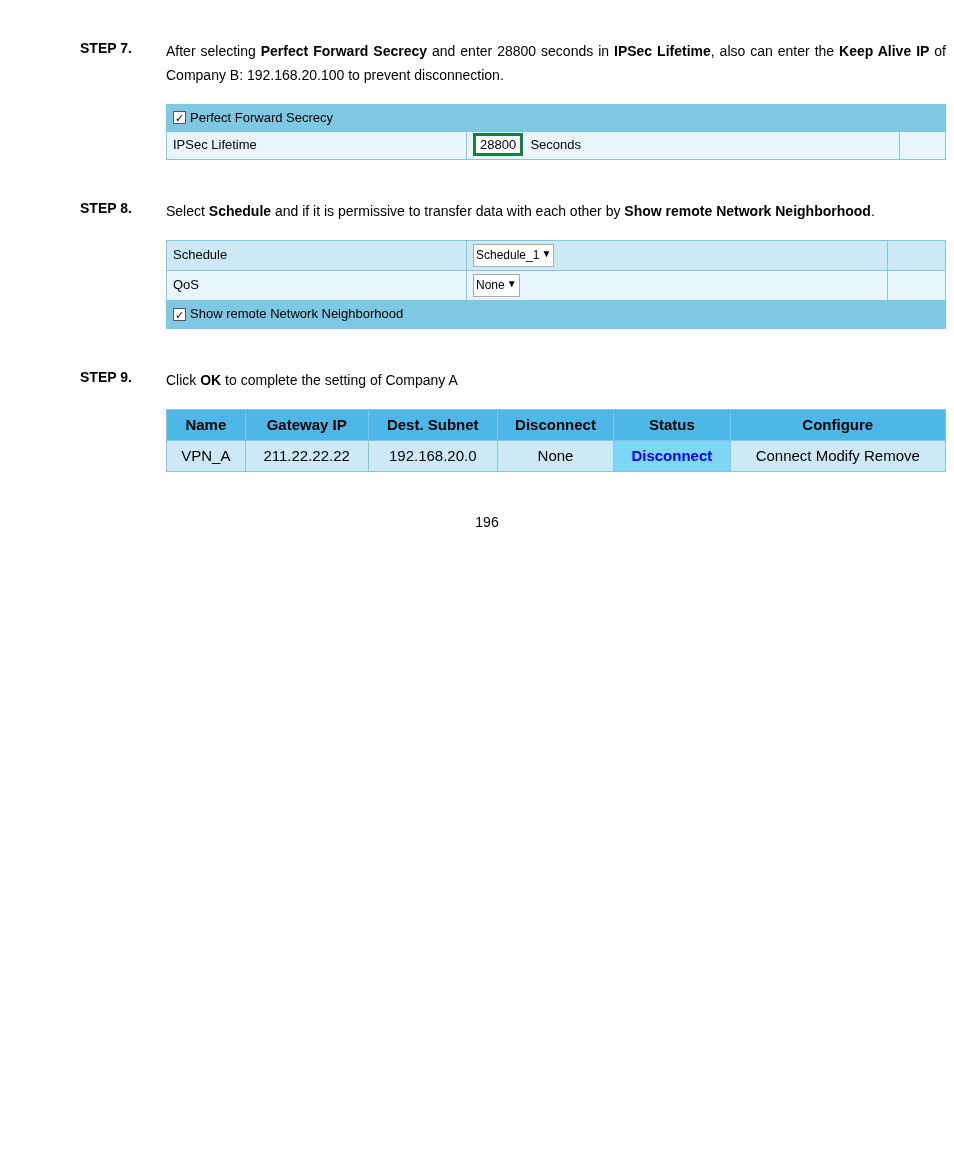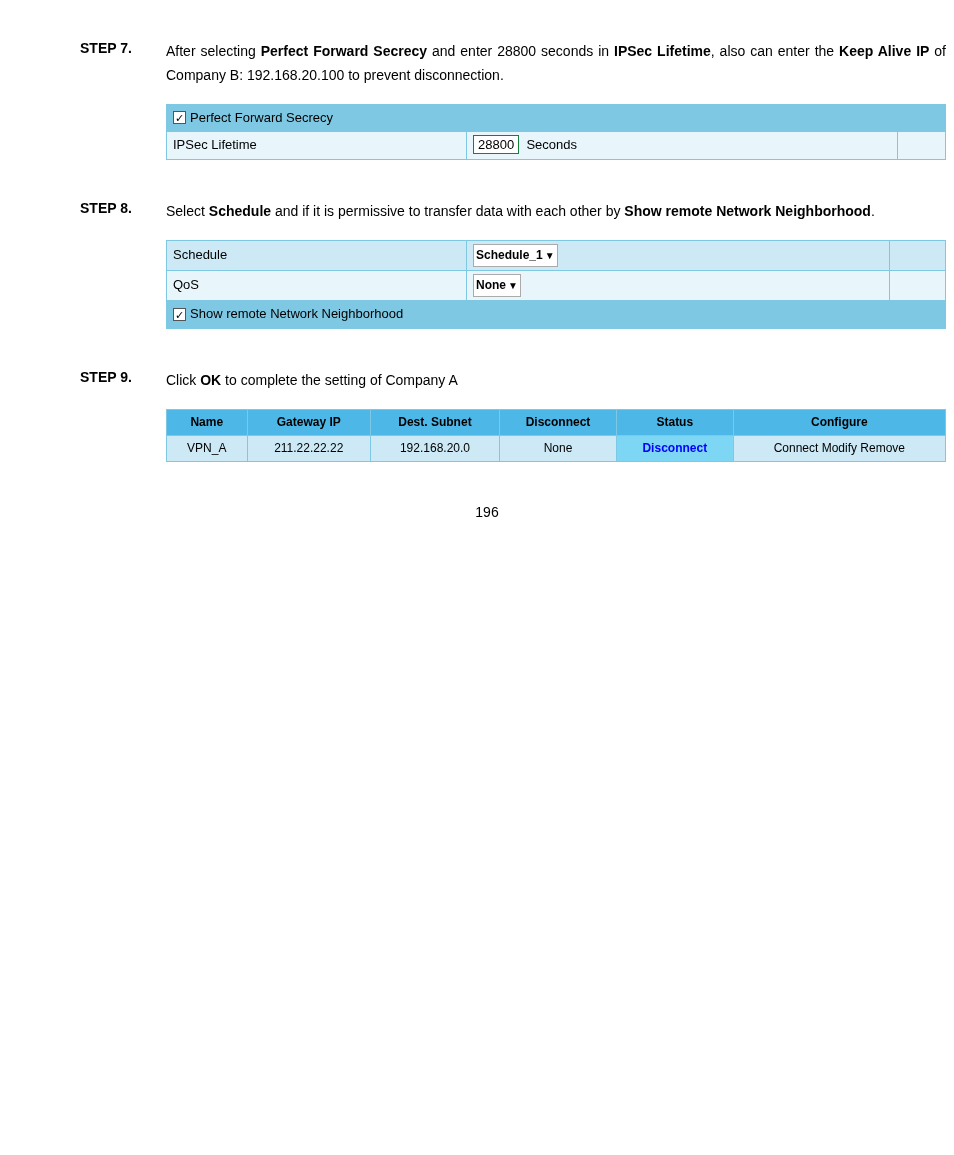--- a/index.html
+++ b/index.html
@@ -64,21 +64,21 @@
     .settings-table .label-cell {
       width: 300px;
       color: #000;
     }
 
     .settings-table .value-cell {
       color: #000;
     }
 
     .settings-table .input-box {
-      border: 1px solid #15803d;
+      border: 3px solid #15803d;
       padding: 1px 4px;
       background: #fff;
       font-size: 13px;
     }
 
     .settings-table .full-row td {
       background-color: #7ec8e3 !important;
     }
 
     .checkbox-label {
@@ -102,21 +102,21 @@
       top: -2px;
       left: 1px;
       font-size: 11px;
       color: #000;
     }
 
     
     .vpn-table {
       border-collapse: collapse;
       width: 780px;
-      font-size: 12px;
+      font-size: 15px;
       padding-left: 26px;
     }
 
     .vpn-table th {
       background-color: #4db8e8;
       border: 1px solid #7ec8e3;
       padding: 3px 8px;
       color: #000;
       font-weight: bold;
       text-align: center;
@@ -140,22 +140,21 @@
       color: #000;
       margin-top: 22px;
     }
 
     .select-sim {
       border: 1px solid #aaa;
       background: #fff;
       padding: 1px 2px;
       font-size: 12px;
       display: inline-flex;
-      align-items: center;
-      font-weight: bold;
+      align-items: flex-start;
     }
 
     .select-arrow {
       font-size: 10px;
       margin-left: 2px;
     }
 
     .page-number {
       text-align: center;
       margin-top: 32px;

